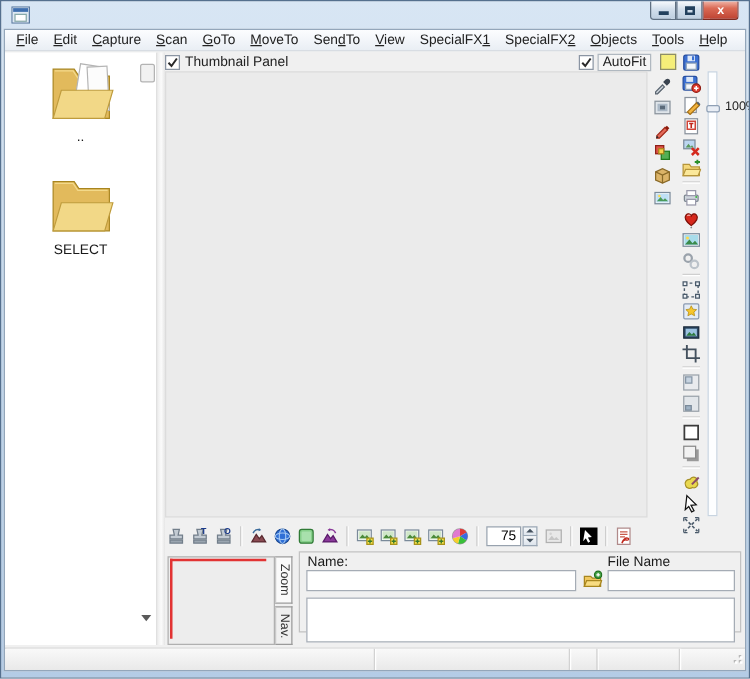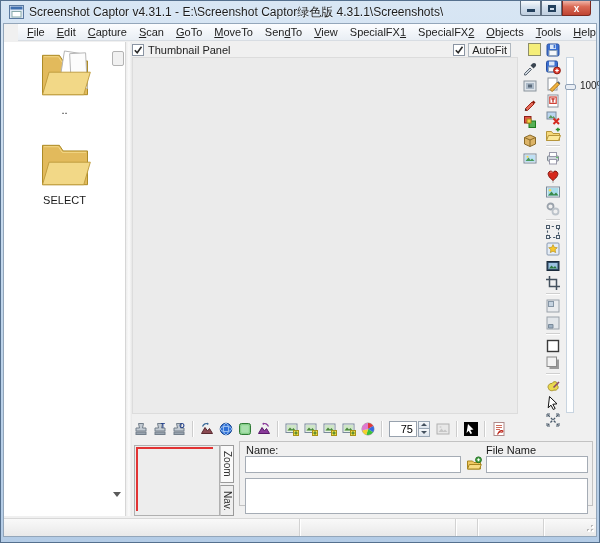--- a/index.html
+++ b/index.html
@@ -22,21 +22,21 @@
     display:flex; align-items:center; justify-content:center; }
   .cap.minimize { border-radius:0 0 0 3px; }
   .cap.minimize i { width:8px; height:3px; border-bottom:3px solid #23405d; margin-top:5px; }
   .cap.maximize i { width:8px; height:7px; border:2px solid #23405d; border-top-width:3px; }
   .cap.close { width:29px; border-radius:0 0 3px 0;
     background:linear-gradient(#f0b5a8,#da6a55 40%,#bf4433); border-color:#7e2a20;
     color:#fff; font-weight:bold; font-size:10px; }
 
   
   .content { position:absolute; left:2px; right:2px; top:22px; bottom:5px;
-    background:#f0f0f0; border:1px solid #93a6ba;padding-left:14px; }
+    background:#f0f0f0; border:1px solid #93a6ba; }
 
   .menubar { height:17px; background:linear-gradient(#fcfdff,#e9eef4);
     border-bottom:1px solid #d8dde3; display:flex; align-items:center; padding-left:3px; }
   .menu-item { padding:1px 6px; cursor:default; }
   .menu-item u { text-underline-offset:1px; }
 
   
   .left-panel { position:absolute; left:0; top:18px; width:122px; bottom:20px;
     background:#fff; border-right:1px solid #d6d6d6; }
   .folder-item { height:90px; text-align:center; padding-top:5px; cursor:default; }
@@ -52,21 +52,21 @@
   .lscroll-down { position:absolute; right:4px; bottom:7px; }
 
   .splitter { position:absolute; left:122px; width:6px; top:18px; bottom:20px;
     background:linear-gradient(90deg,#ededed,#fbfbfb,#e6e6e6); cursor:col-resize; }
 
   
   .thumb-toolbar { position:absolute; left:128px; top:18px; width:409px; height:15px;
     display:flex; align-items:center; gap:4px; }
   .cb { width:12px; height:12px; background:#fff; border:1px solid #8b95a3;
     display:inline-flex; align-items:center; justify-content:center; flex:0 0 auto; }
-  .tt-right { margin-left:auto; display:flex; align-items:center; gap:17px; }
+  .tt-right { margin-left:auto; display:flex; align-items:center; gap:7px; }
   .autofit { display:flex; align-items:center; gap:3px; }
   .af-label { border:1px solid #b0b8c0; padding:0 3px; background:#f5f5f5; }
   .zoom-opt { padding:0 1px; cursor:default; color:#222; }
   .swatch { width:13px; height:13px; border:1px solid #8d8d6a; }
 
   
   .canvas { position:absolute; left:128px; top:33px; width:386px; height:357px;
     background:#ebebeb; border:1px solid #dcdcdc; }
 
   
@@ -137,21 +137,20 @@
 <div class="window">
 
   <div class="titlebar">
     <span class="app-icon">
       <svg width="15" height="14" viewBox="0 0 15 14">
           <rect x="0.5" y="0.5" width="14" height="13" fill="#dfe9f4" stroke="#5b7aa0"></rect>
           <rect x="1.5" y="1.5" width="12" height="3" fill="#3f6faf"></rect>
           <rect x="3" y="6.5" width="9" height="5.5" fill="#fff" stroke="#8aa"></rect>
         </svg>
     </span>
-    <span class="title">Screenshot Captor v4.31.1 - E:\Screenshot Captor绿色版 4.31.1\Screenshots\</span>
     <div class="caption-buttons" id="caption-buttons">
         <div class="cap minimize">
           <i></i>
         </div>
         <div class="cap maximize">
           <i></i>
         </div>
         <div class="cap close">x</div>
       </div>
   </div>

